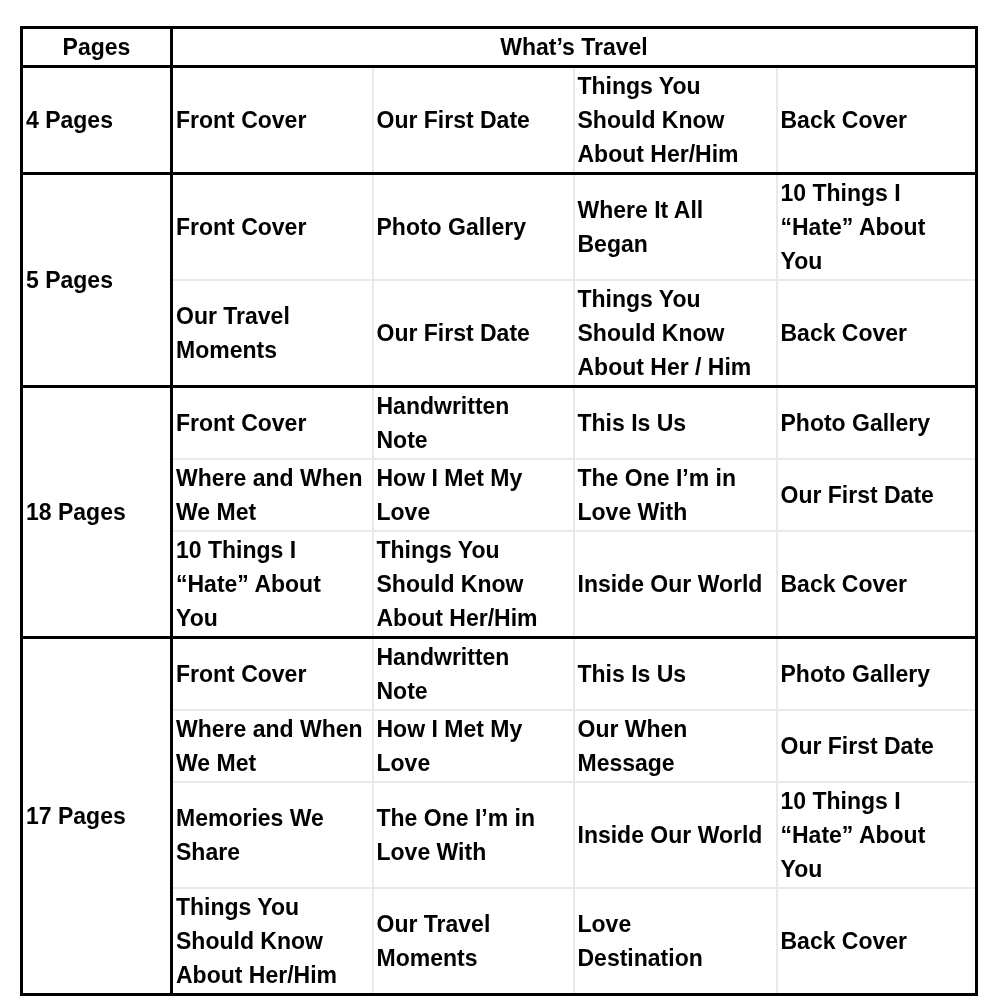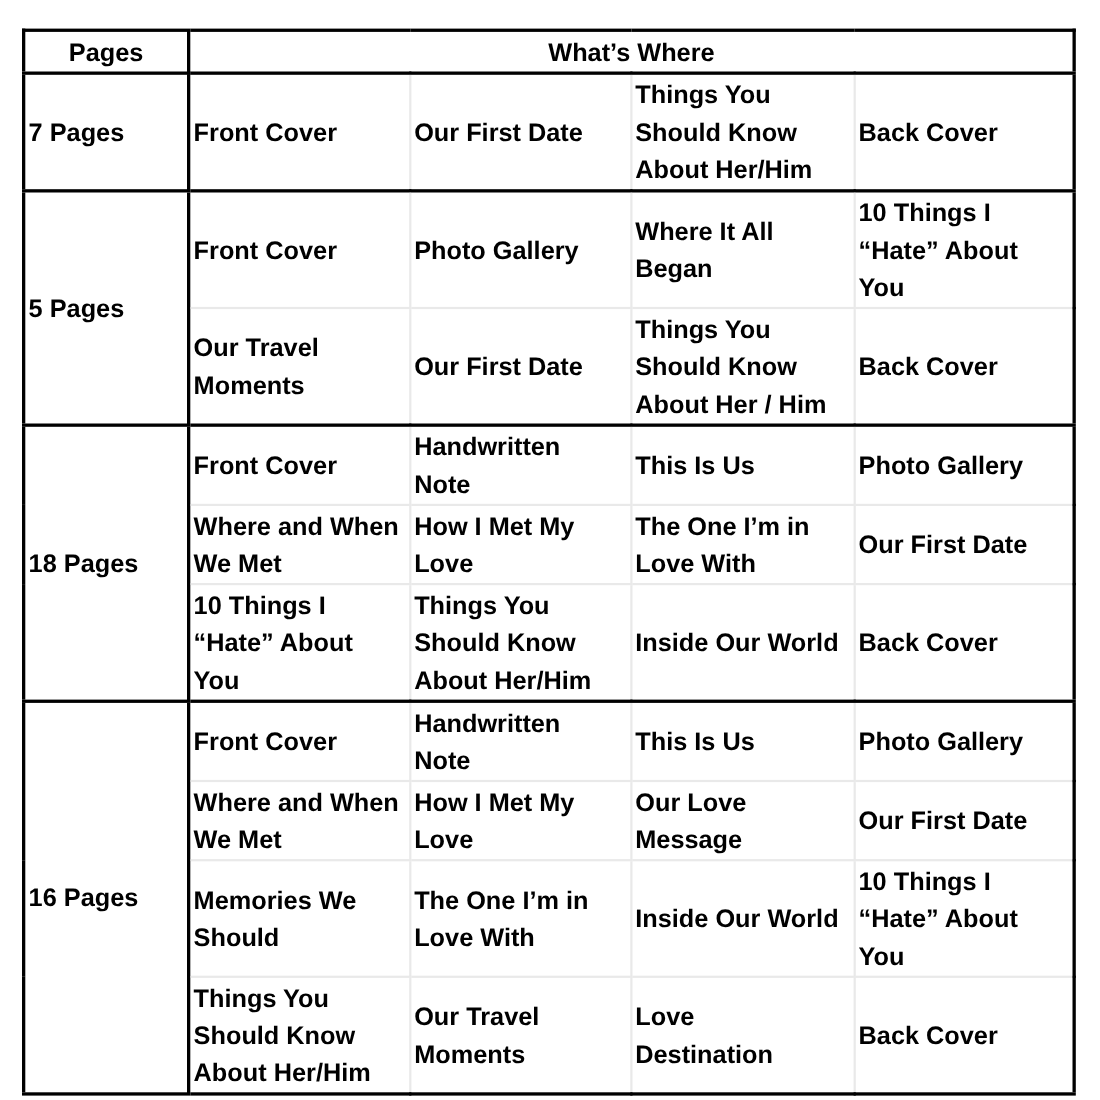--- a/index.html
+++ b/index.html
@@ -57,27 +57,27 @@
   <colgroup>
     <col style="width:150px">
     <col style="width:201px">
     <col style="width:201px">
     <col style="width:203px">
     <col style="width:200px">
   </colgroup>
   <thead>
     <tr class="h34">
       <th class="pages-col">Pages</th>
-      <th colspan="4">What’s Where</th>
+      <th colspan="4">What’s Travel</th>
     </tr>
   </thead>
 
   <tbody class="group">
     <tr class="h107">
-      <td class="pages-col">7 Pages</td>
+      <td class="pages-col">4 Pages</td>
       <td>Front Cover</td>
       <td>Our First Date</td>
       <td>Things You
 Should Know
 About Her/Him</td>
       <td>Back Cover</td>
     </tr>
   </tbody>
 
   <tbody class="group">
@@ -127,39 +127,39 @@
       <td>Things You
 Should Know
 About Her/Him</td>
       <td>Inside Our World</td>
       <td>Back Cover</td>
     </tr>
   </tbody>
 
   <tbody class="group">
     <tr class="h70">
-      <td class="pages-col" rowspan="4">16 Pages</td>
+      <td class="pages-col" rowspan="4">17 Pages</td>
       <td>Front Cover</td>
       <td>Handwritten
 Note</td>
       <td>This Is Us</td>
       <td>Photo Gallery</td>
     </tr>
     <tr class="h70">
       <td>Where and When
 We Met</td>
       <td>How I Met My
 Love</td>
-      <td>Our Love
+      <td>Our When
 Message</td>
       <td>Our First Date</td>
     </tr>
     <tr class="h105">
       <td>Memories We
-Should</td>
+Share</td>
       <td>The One I’m in
 Love With</td>
       <td>Inside Our World</td>
       <td>10 Things I
 “Hate” About
 You</td>
     </tr>
     <tr class="h106">
       <td>Things You
 Should Know

